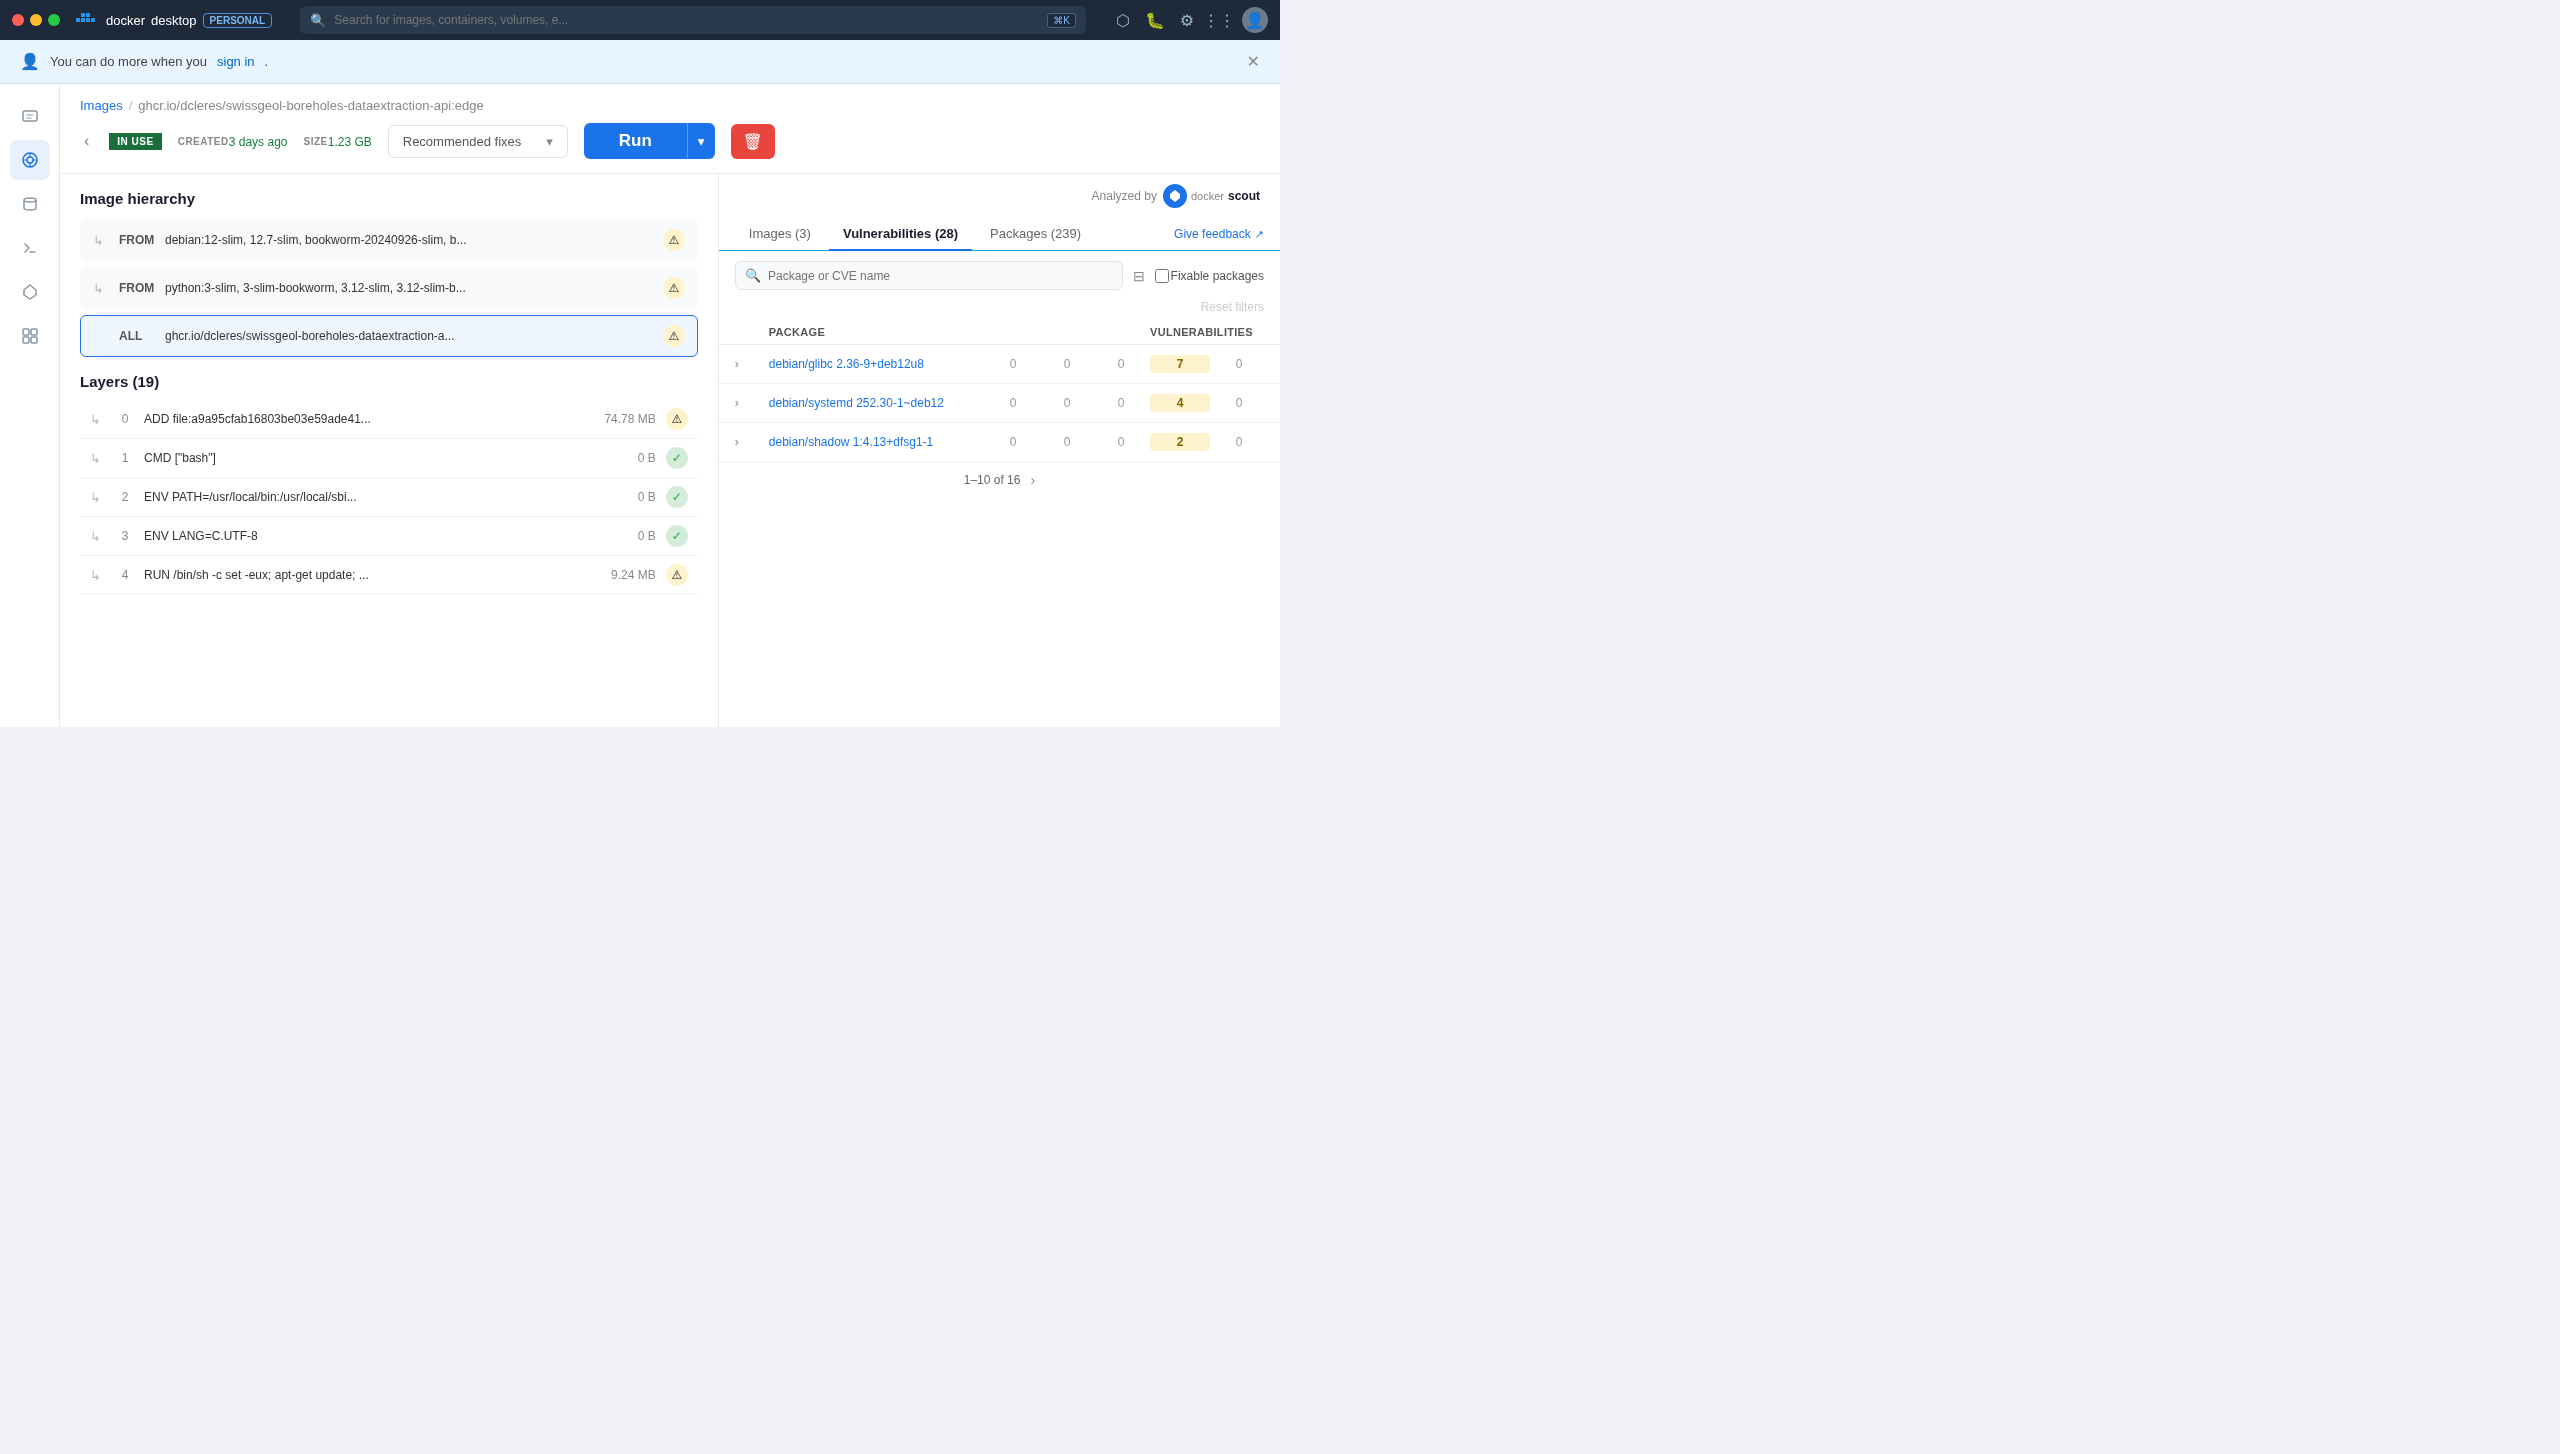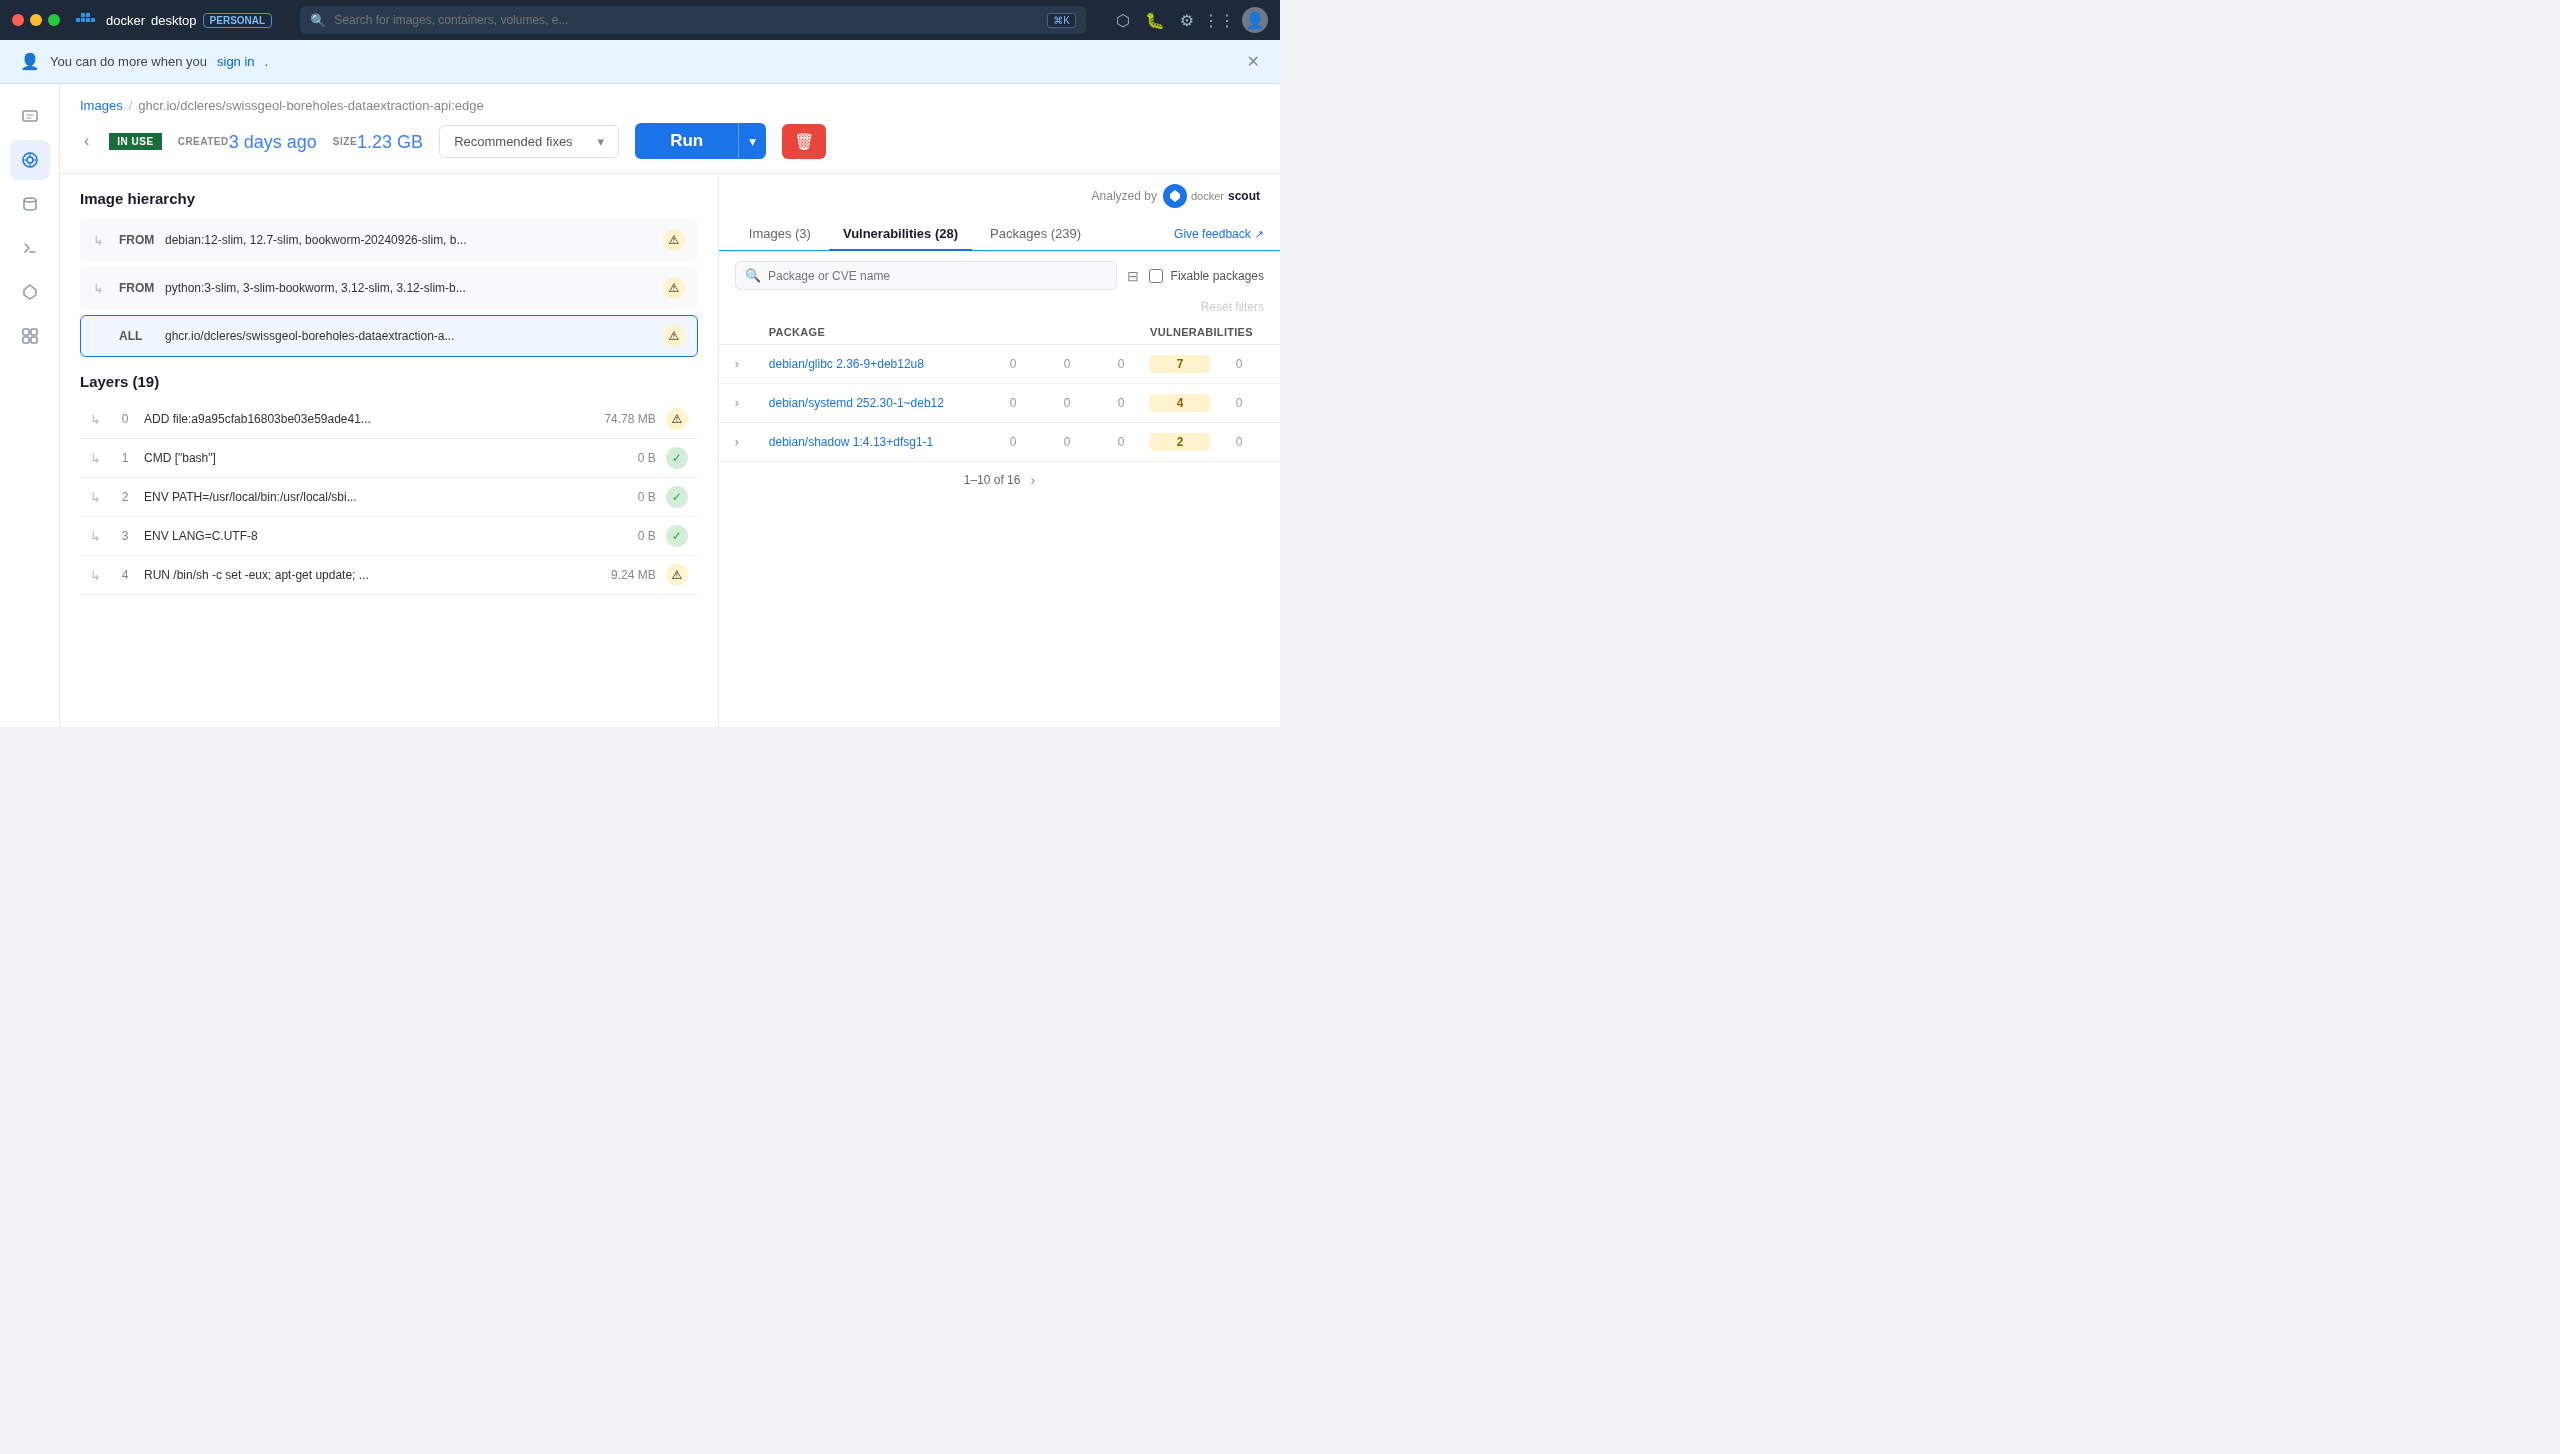--- a/index.html
+++ b/index.html
@@ -47,21 +47,21 @@
     
     .image-header { padding: 10px 20px 14px; display: flex; align-items: center; gap: 16px; border-bottom: 1px solid #e8ecf0; }
     .back-btn { background: none; border: none; cursor: pointer; color: #888; font-size: 16px; padding: 4px; }
     .image-title-block { flex: 1; }
     .image-name { font-size: 18px; font-weight: 700; color: #1a1a2e; white-space: nowrap; overflow: hidden; text-overflow: ellipsis; max-width: 520px; }
     .image-hash { font-size: 12px; color: #888; display: flex; align-items: center; gap: 4px; margin-top: 2px; }
     .copy-icon { cursor: pointer; color: #aaa; font-size: 12px; }
     .in-use-badge { background: #1a6e3c; color: white; font-size: 10px; font-weight: 700; padding: 3px 8px; border-radius: 0; letter-spacing: 0.5px; }
     .meta-block { display: flex; align-items: center; }
     .meta-label { font-size: 10px; color: #888; font-weight: 600; text-transform: uppercase; letter-spacing: 0.5px; }
-    .meta-value { font-size: 18px; color: #3b82f6; font-weight: 500; margin-top: 2px; }
+    .meta-value { font-size: 12px; color: #15803d; font-weight: 500; margin-top: 2px; }
     .recommended-fixes-btn { background: white; border: 1px solid #dde1e6; border-radius: 6px; padding: 8px 14px; display: flex; align-items: center; gap: 8px; cursor: pointer; font-size: 13px; color: #555; min-width: 180px; }
     .recommended-fixes-btn .chevron { color: #888; margin-left: auto; }
     .run-btn { background: #1a73e8; color: white; border: none; border-radius: 6px 0 0 6px; padding: 8px 35px; font-size: 17px; font-weight: 600; cursor: pointer; }
     .run-dropdown { background: #1a73e8; color: white; border: none; border-left: 1px solid rgba(255,255,255,0.3); border-radius: 0 6px 6px 0; padding: 8px 10px; cursor: pointer; }
     .delete-btn { background: #e8453c; color: white; border: none; border-radius: 6px; padding: 8px 12px; cursor: pointer; font-size: 16px; }
 
     
     .split-layout { display: flex; flex: 1; overflow: hidden; }
 
     
@@ -88,21 +88,21 @@
     .scout-logo { display: flex; align-items: center; gap: 4px; }
     .scout-logo-circle { width: 24px; height: 24px; background: #1a73e8; border-radius: 50%; display: flex; align-items: center; justify-content: center; color: white; font-size: 11px; font-weight: 700; }
     .tabs { display: flex; align-items: center; border-bottom: 1px solid #0ea5e9; padding: 0 16px; gap: 4px; }
     .tab { padding: 8px 14px; font-size: 13px; color: #666; cursor: pointer; border-bottom: 2px solid transparent; margin-bottom: -1px; }
     .tab.active { color: #1a1a2e; font-weight: 600; border-bottom-color: #1a73e8; }
     .give-feedback { margin-left: auto; font-size: 12px; color: #1a73e8; cursor: pointer; display: flex; align-items: center; gap: 4px; }
     .vuln-controls { padding: 10px 16px; display: flex; align-items: center; gap: 10px; }
     .pkg-search { flex: 1; display: flex; align-items: center; gap: 6px; background: #f7f9fb; border: 1px solid #e0e3e7; border-radius: 6px; padding: 6px 10px; }
     .pkg-search input { background: transparent; border: none; outline: none; font-size: 12px; color: #888; flex: 1; }
     .filter-icon { color: #888; font-size: 14px; cursor: pointer; }
-    .fixable-check { display: flex; align-items: center; gap: 8px; font-size: 12px; color: #555; }
+    .fixable-check { display: flex; align-items: center; gap: 2px; font-size: 12px; color: #555; }
     .fixable-check input { width: 14px; height: 14px; cursor: pointer; }
     .reset-filters { text-align: right; padding: 0 16px 6px; font-size: 12px; color: #ccc; }
     .vuln-table { flex: 1; overflow-y: auto; }
     .vuln-header { display: grid; grid-template-columns: 30px 1fr 50px 50px 50px 60px 50px; gap: 4px; padding: 6px 16px; border-bottom: 1px solid #e8ecf0; }
     .vuln-header-cell { font-size: 11px; font-weight: 600; color: #555; text-transform: uppercase; letter-spacing: 0.3px; }
     .vuln-row { display: grid; grid-template-columns: 30px 1fr 50px 50px 50px 60px 50px; gap: 4px; padding: 10px 16px; border-bottom: 1px solid #f0f2f5; align-items: center; cursor: pointer; }
     .expand-icon { color: #888; font-size: 12px; }
     .pkg-name { font-size: 12px; color: #1a73e8; font-weight: 500; }
     .vuln-count { font-size: 12px; color: #999; text-align: center; }
     .vuln-badge { min-width: 28px; padding: 2px 8px; border-radius: 4px; font-size: 12px; font-weight: 600; text-align: center; }

